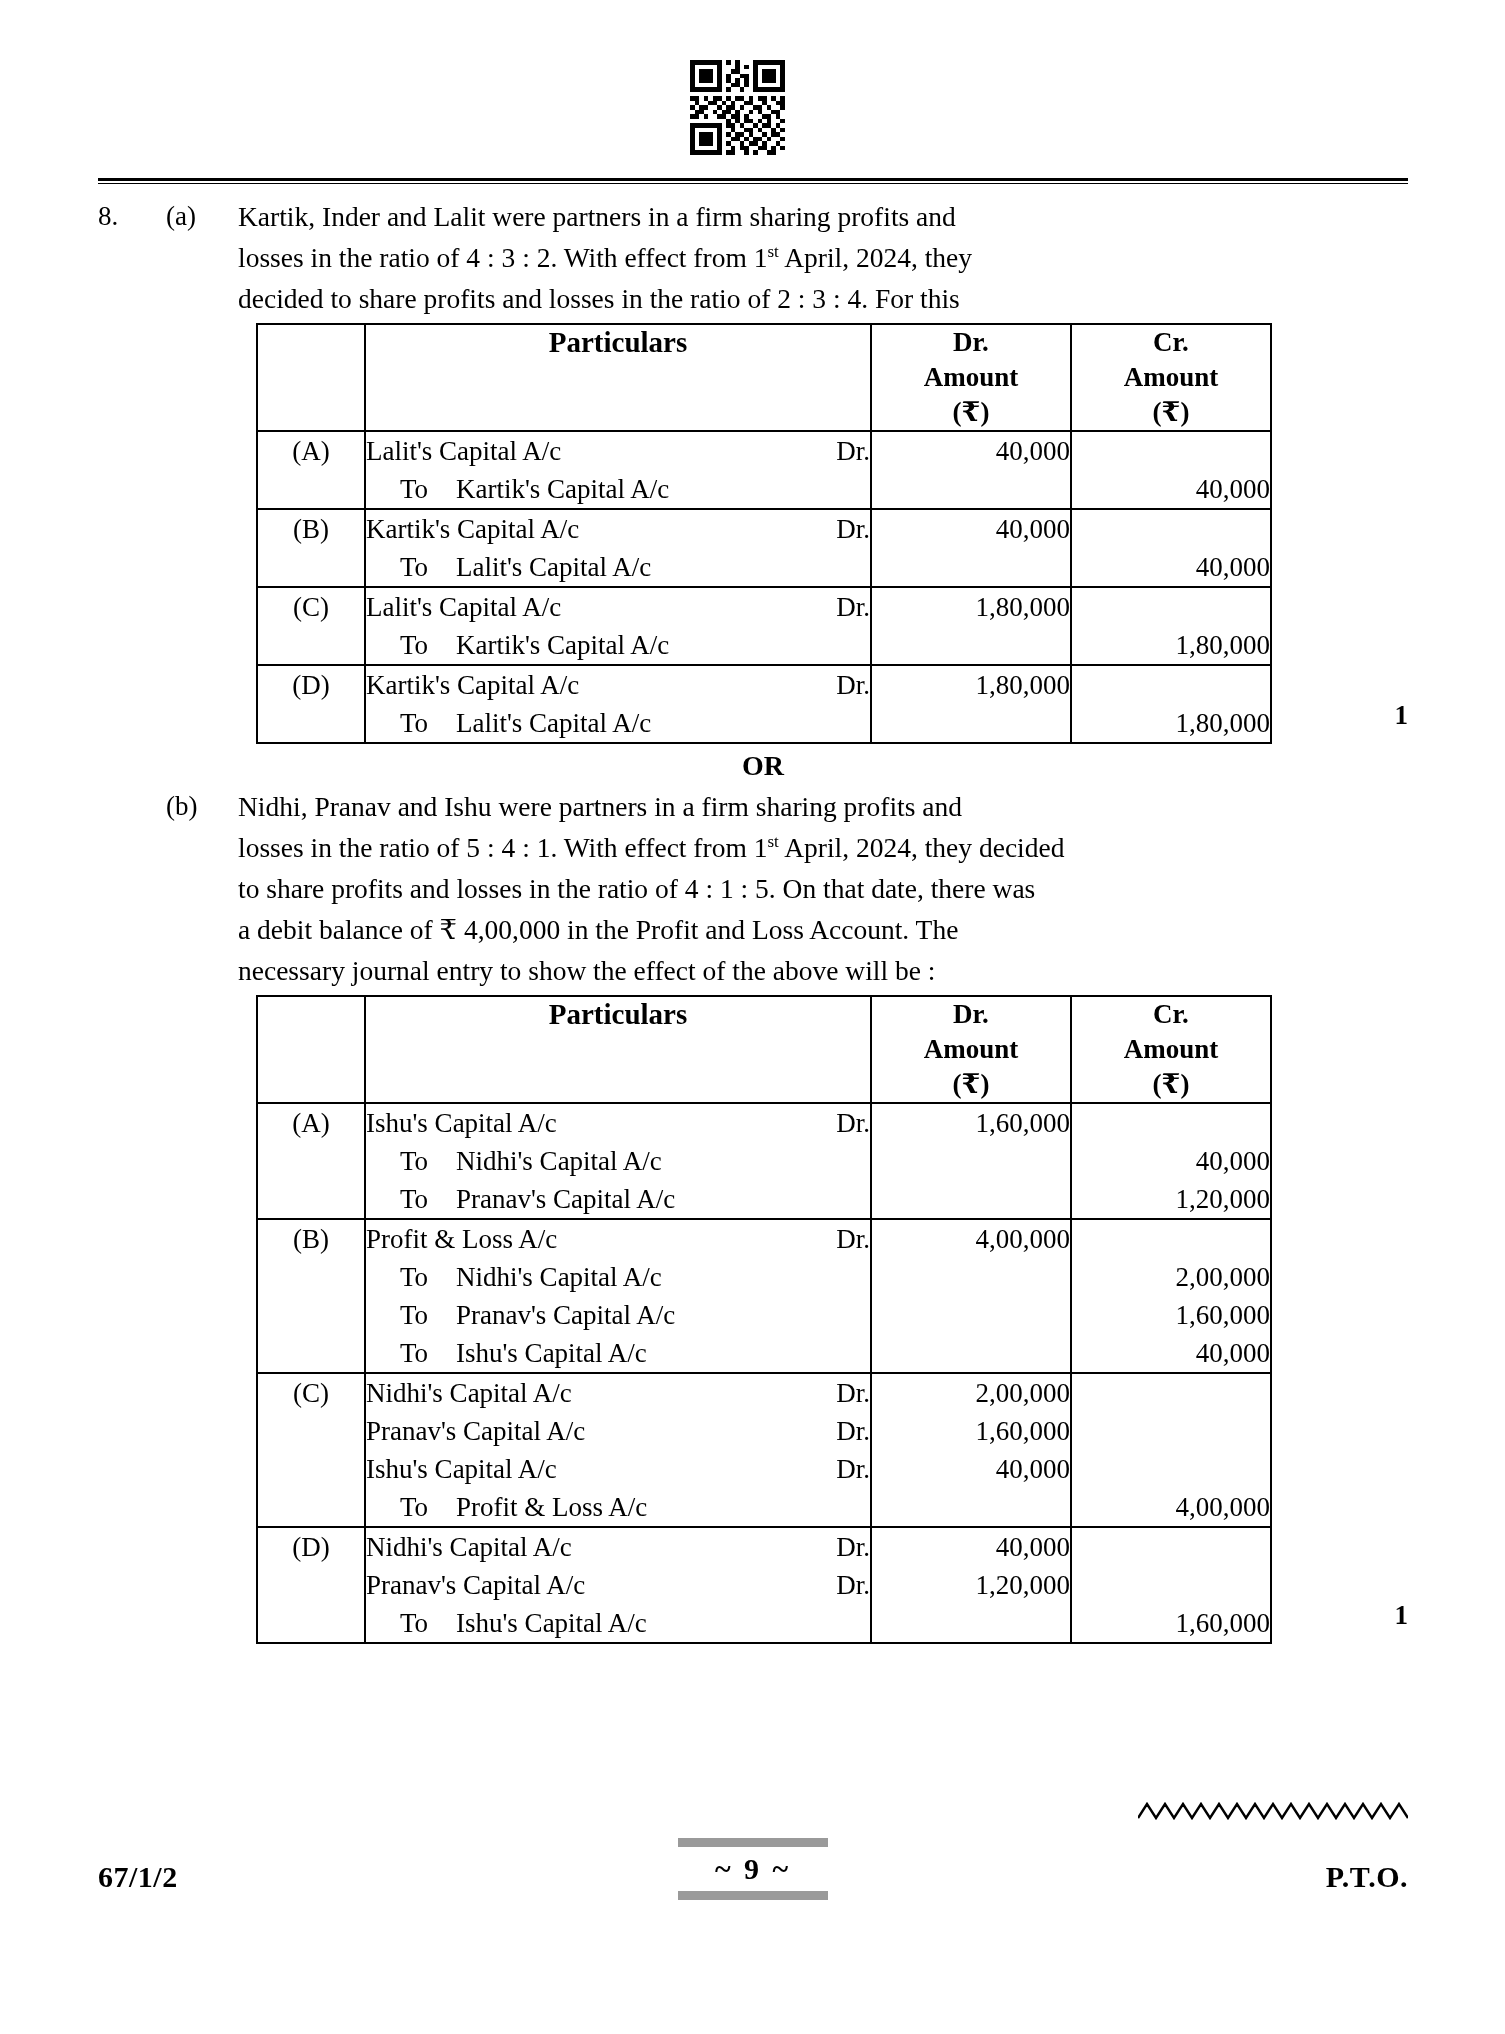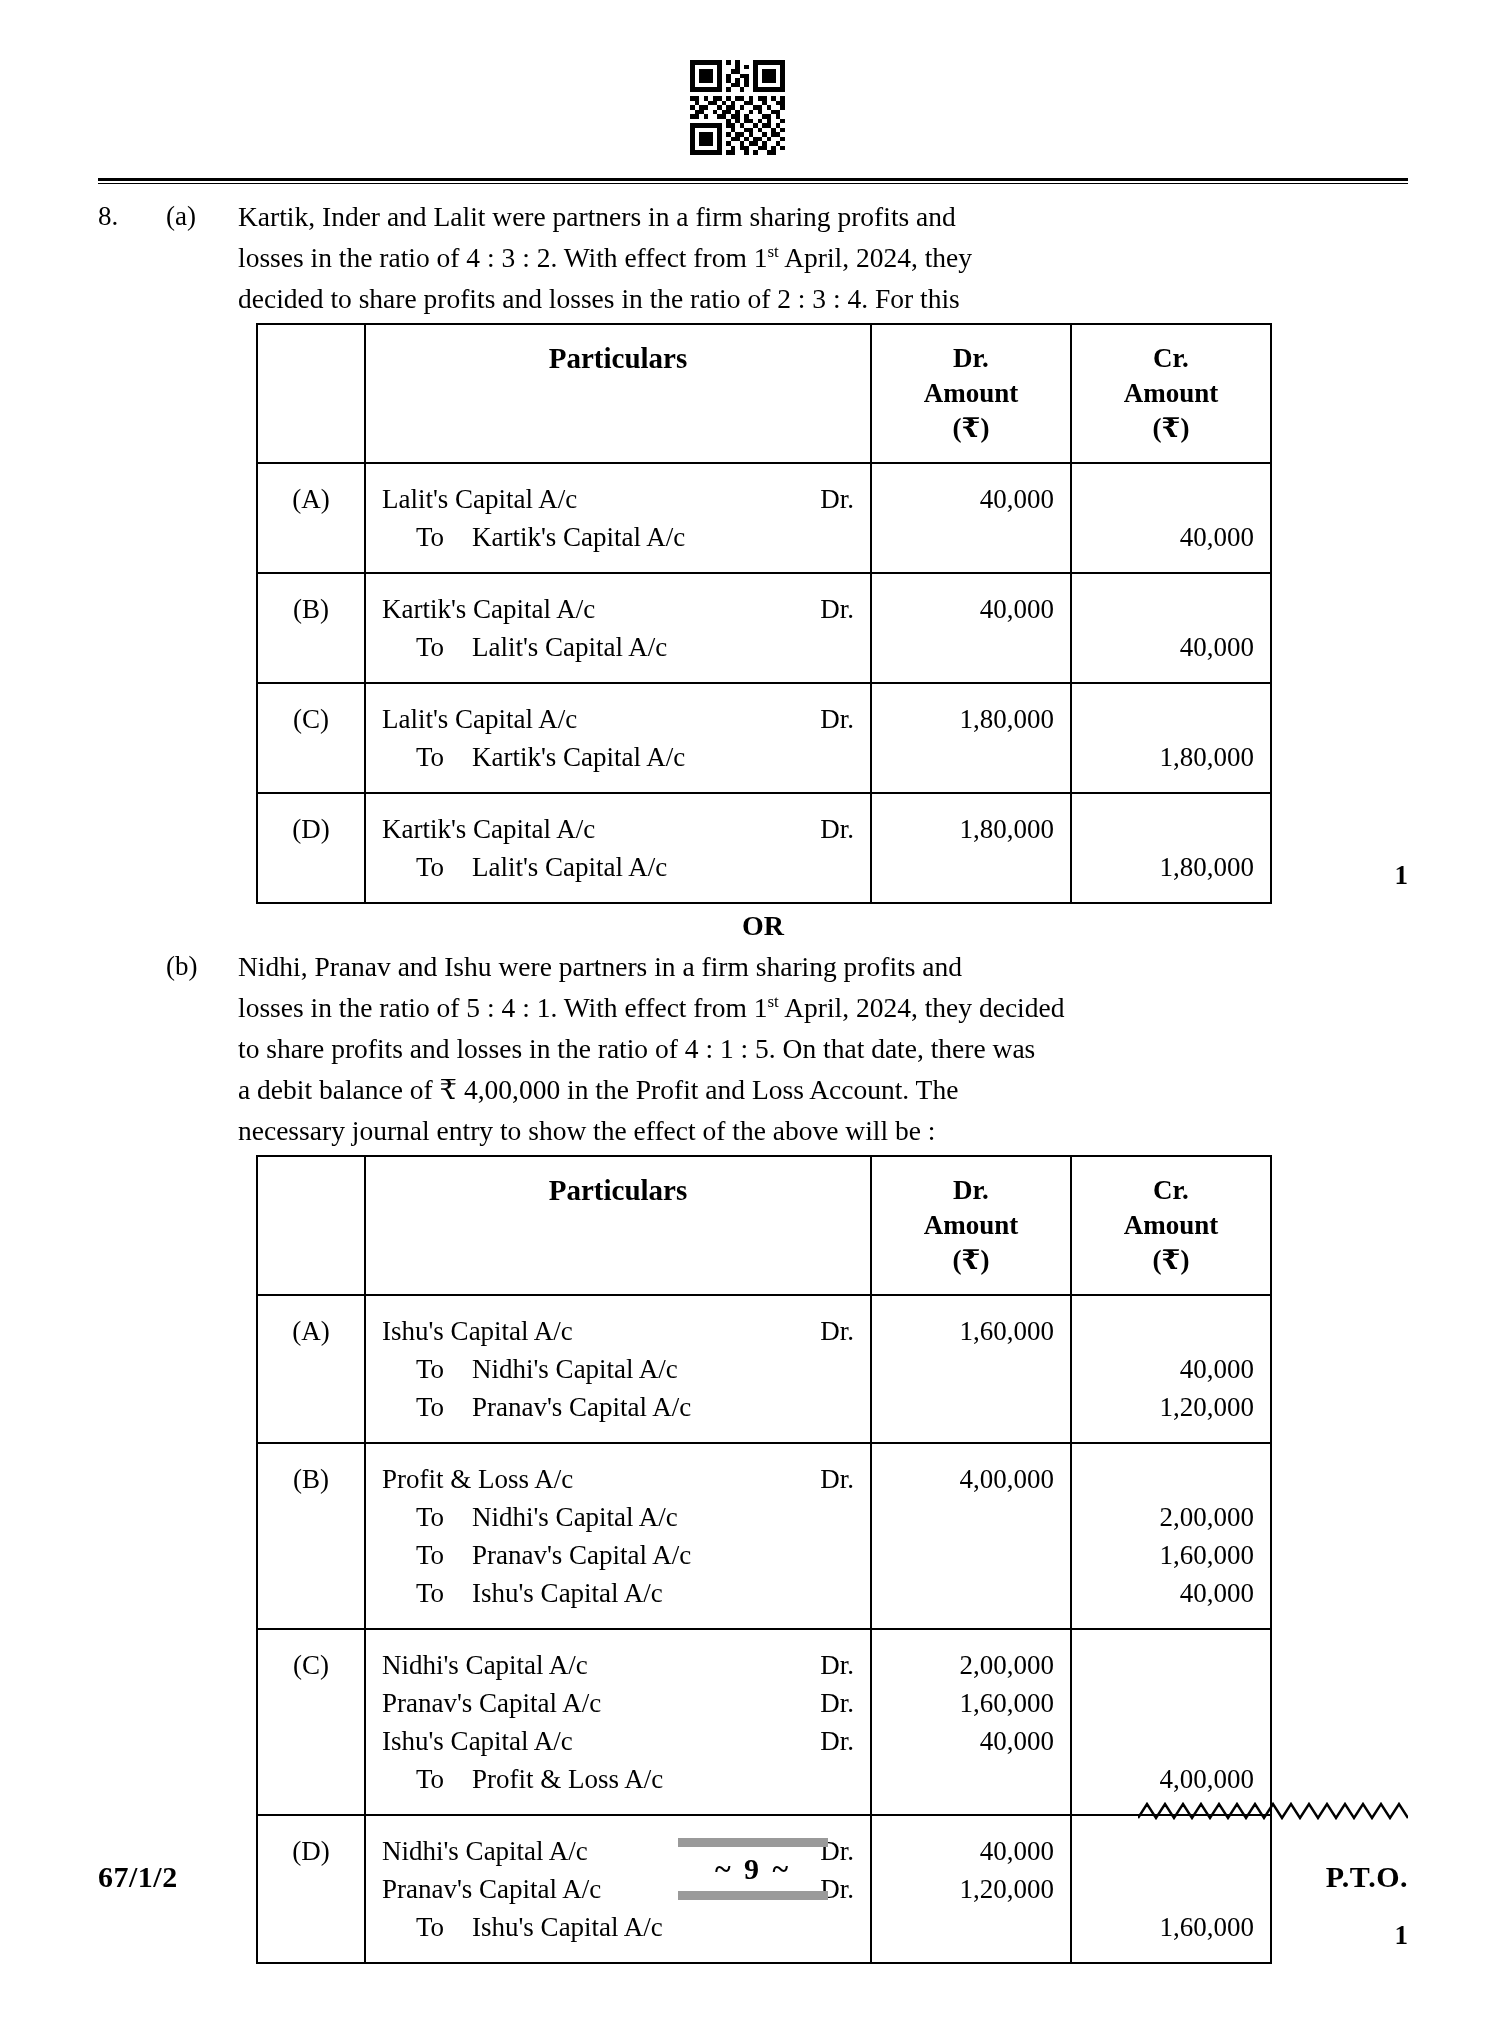--- a/index.html
+++ b/index.html
@@ -94,21 +94,21 @@
   }
   table.jt {
     border-collapse: collapse;
     table-layout: fixed;
     width: 1014px;
     margin-left: 18px;
     font-size: 26.5px;
   }
   table.jt td, table.jt th {
     border: 2px solid #000;
-    padding: 16px;
+    padding: 0;
     vertical-align: top;
   }
   .col-opt { width: 108px; }
   .col-part { width: 506px; }
   .col-dr  { width: 200px; }
   .col-cr  { width: 200px; }
 
   th.hd {
     font-weight: bold;
     text-align: center;

